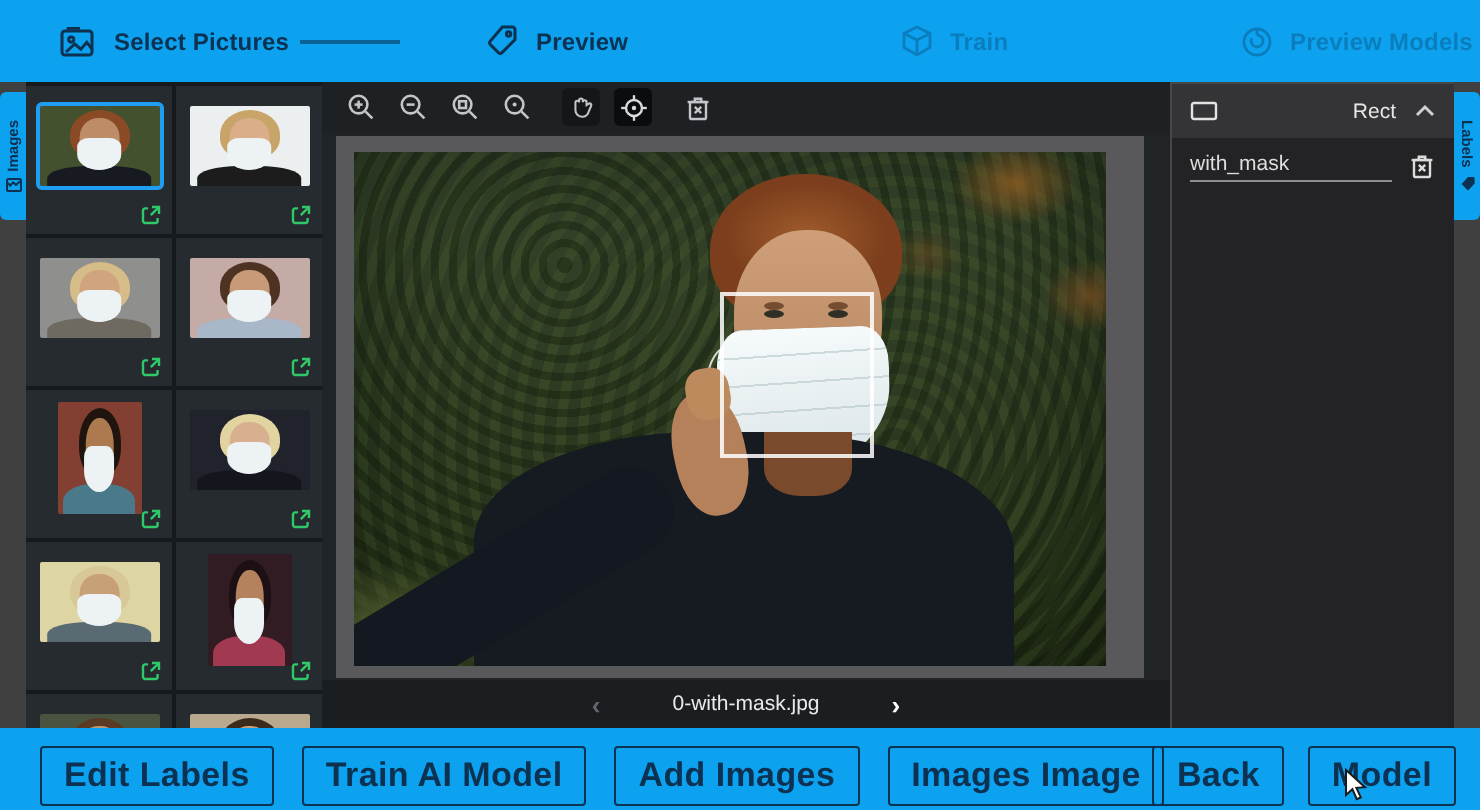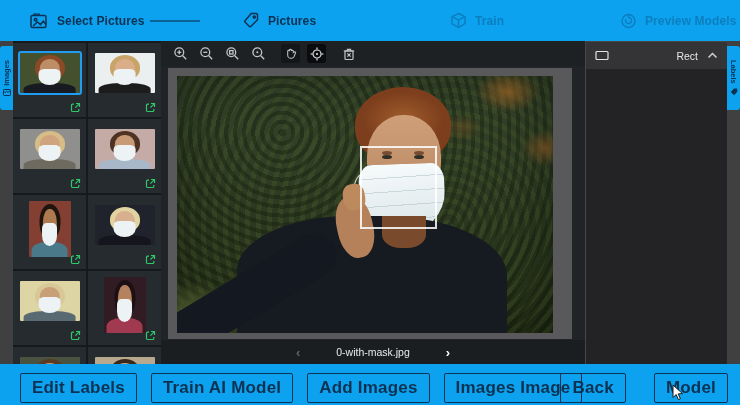--- a/index.html
+++ b/index.html
@@ -108,21 +108,21 @@
   .panel-header{height:27px;background:#343436;display:flex;align-items:center;
      padding:0 9px;gap:9px;}
   .panel-header .shape-label{color:#e6e6e6;font-size:10.5px;flex:1;text-align:right;}
   .label-row{height:28px;display:flex;align-items:center;padding:0 9px;gap:8px;}
   .label-name{color:#ddd;font-size:10.5px;border-bottom:1px solid #8d8d8d;
      width:78px;padding-bottom:2px;cursor:text;flex:1;}
   .icon-btn{cursor:pointer;display:flex;align-items:center;}
 
   
   .footer-left{position:absolute;left:20px;top:9px;display:flex;gap:14px;}
-  .footer-right{position:absolute;right:12px;top:9px;display:flex;gap:28px;}
+  .footer-right{position:absolute;right:12px;top:9px;display:flex;gap:12px;}
   .btn{background:transparent;border:1.5px solid #0c3151;color:#0c3151;border-radius:2px;
      font-family:"Liberation Sans",sans-serif;font-size:17px;font-weight:700;
      padding:4px 11px;cursor:pointer;letter-spacing:.2px;}
   .cursor{position:absolute;left:672px;top:384px;pointer-events:none;z-index:50;}
 </style>
 </head>
 <body>
 
 <div id="app">
 
@@ -141,21 +141,21 @@
 
     <div class="step-connector"></div>
 
     <div class="step" style="left:243px">
       <span>
         <svg width="17" height="17" viewBox="0 0 17 17" fill="none" stroke="#0c3151" stroke-width="1.5">
           <path d="M8.2 1.5 h5 a1.3 1.3 0 0 1 1.3 1.3 v5 L8 14.3 a1.3 1.3 0 0 1-1.8 0 L2.2 10.3 a1.3 1.3 0 0 1 0-1.8 Z"></path>
           <circle cx="11.3" cy="5" r="1.1"></circle>
         </svg>
       </span>
-      <span>Pictures</span>
+      <span>Preview</span>
     </div>
 
     <div class="step disabled" style="left:450px">
       <span>
         <svg width="17" height="17" viewBox="0 0 17 17" fill="none" stroke="#0c3151" stroke-width="1.4">
           <path d="M8.5 1.5 L15 4.7 v7 L8.5 15.5 2 11.7 v-7 Z"></path>
           <path d="M2 4.7 L8.5 8 15 4.7 M8.5 8 v7.5"></path>
         </svg>
       </span>
       <span>Train</span>
@@ -408,20 +408,32 @@
           <rect x="1" y="1.5" width="12" height="8" rx="1"></rect>
         </svg>
       </span>
       <span class="shape-label">Rect</span>
       <span class="icon-btn">
         <svg width="11" height="7" viewBox="0 0 11 7" fill="none" stroke="#cfcfcf" stroke-width="1.5">
           <polyline points="1.5,5.5 5.5,1.5 9.5,5.5"></polyline>
         </svg>
       </span>
     </div>
+    <div class="label-row">
+      <span class="label-name">with_mask</span>
+      <span class="icon-btn">
+        <svg width="14" height="14" viewBox="0 0 14 14" fill="none" stroke="#dcdcdc" stroke-width="1.2">
+          <rect x="3" y="4" width="8" height="8.5" rx="0.8"></rect>
+          <line x1="1.8" y1="4" x2="12.2" y2="4"></line>
+          <path d="M5.4 4 V2.4 h3.2 V4"></path>
+          <line x1="5.4" y1="6.4" x2="8.6" y2="9.6"></line>
+            <line x1="8.6" y1="6.4" x2="5.4" y2="9.6"></line>
+        </svg>
+      </span>
+    </div>
   </div>
 
   <div class="vtab right">
     <span>Labels</span>
     <span>
       <svg width="8" height="8" viewBox="0 0 8 8" fill="#0c3151">
         <path d="M4 0.5 h2.6 a0.7 0.7 0 0 1 .7.7 V3.8 L4 7.2 0.8 4 Z"></path>
       </svg>
     </span>
   </div>

